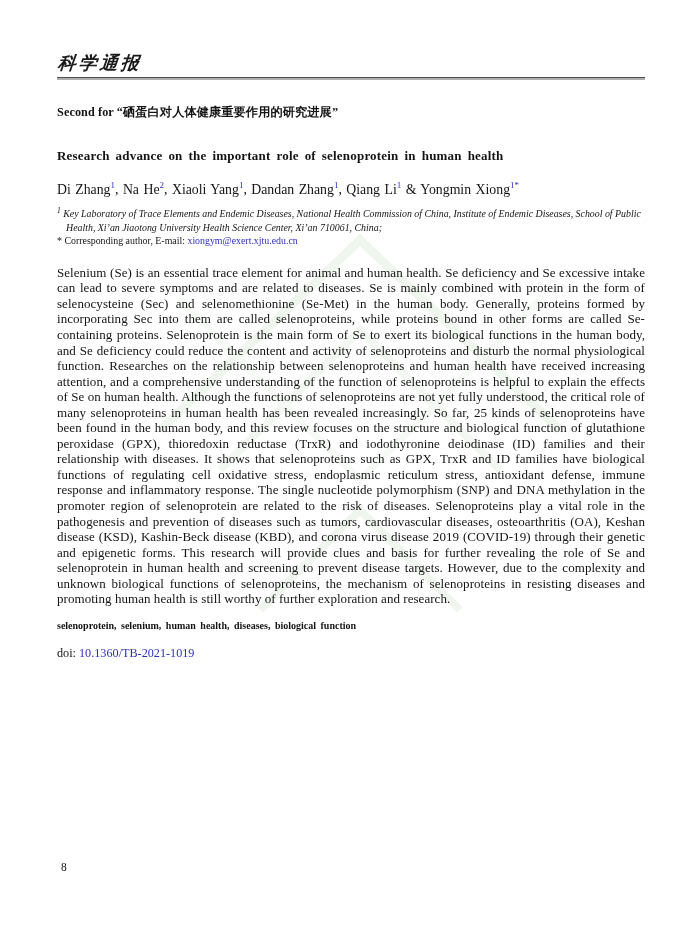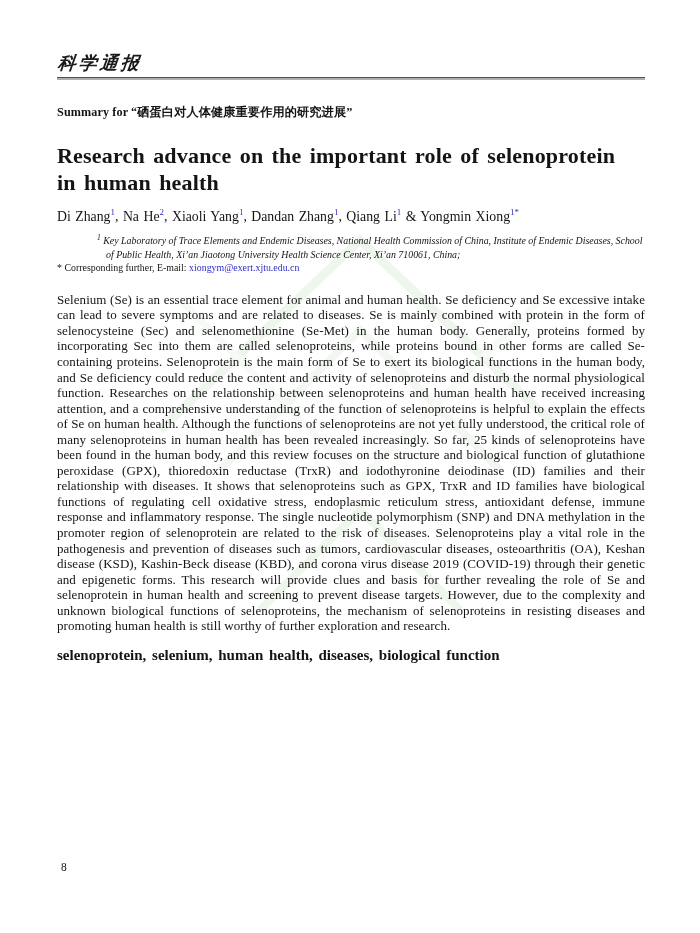--- a/index.html
+++ b/index.html
@@ -42,21 +42,21 @@
     background: linear-gradient(#4f4f4f 0 40%, #aFaFaF 40% 100%);
   }
   .summary {
     margin-top: 24px;
     font-size: 12.2px;
     font-weight: bold;
     letter-spacing: 0.1px;
   }
   .title {
     margin-top: 21px;
-    font-size: 22px;
+    font-size: 13px;
     font-weight: bold;
     line-height: 27px;
     max-width: 570px;
     word-spacing: 2.5px;
     letter-spacing: 0.2px;
   }
   .authors {
     margin-top: 13px;
     font-size: 13.8px;
     word-spacing: 1px;
@@ -69,40 +69,39 @@
   .blue { color: #2e2ec4; }
   .affils {
     margin-top: 9px;
     font-size: 9.9px;
     line-height: 13.6px;
   }
   .affil-item {
     font-style: italic;
     padding-left: 9px;
     text-indent: -9px;
-    margin-left: 40px;
   }
   .affil-item sup.mark { font-size: 7.5px; color: #141414; }
   .corresponding {
     font-style: normal;
     padding-left: 9px;
     text-indent: -9px;
   }
   .corresponding .star { font-size: 9.9px; }
   a.link { color: #2e2ec4; text-decoration: none; cursor: pointer; }
   .abstract {
     margin-top: 17px;
     font-size: 13px;
     line-height: 15.55px;
     text-align: justify;
     letter-spacing: 0.05px;
   }
   .keywords {
     margin-top: 13px;
-    font-size: 15px;
+    font-size: 10px;
     font-weight: bold;
     word-spacing: 2px;
   }
   .doi-line {
     margin-top: 15px;
     font-size: 12.2px;
   }
   .page-number {
     position: absolute;
     left: 61px; top: 861px;
@@ -122,33 +121,34 @@
     <polyline points="60,120 240,300 420,120" stroke="#eef6ec" stroke-width="7" fill="none"></polyline>
   </svg>
 
   <div class="content">
 
     <div>
       <div class="logo">科学通报</div>
       <div class="rule"></div>
     </div>
 
-    <div class="summary"><span>Summary for </span><span>“硒蛋白对人体健康重要作用的研究进展”</span></div>
+    <div class="summary"><span>Second for </span><span>“硒蛋白对人体健康重要作用的研究进展”</span></div>
 
     <h1 class="title" style="margin:21px 0 0 0;">Research advance on the important role of selenoprotein in human health</h1>
 
     <div class="authors"><span>Di Zhang</span><sup class="mark blue">1</sup><span>, </span><span>Na He</span><sup class="mark blue">2</sup><span>, </span><span>Xiaoli Yang</span><sup class="mark blue">1</sup><span>, </span><span>Dandan Zhang</span><sup class="mark blue">1</sup><span>, </span><span>Qiang Li</span><sup class="mark blue">1</sup><span> &amp; </span><span>Yongmin Xiong</span><sup class="mark blue">1*</sup></div>
 
     <div class="affils">
       <div class="affil-item"><sup class="mark">1</sup> <span>Key Laboratory of Trace Elements and Endemic Diseases, National Health Commission of China, Institute of Endemic Diseases, School of Public Health, Xi’an Jiaotong University Health Science Center, Xi’an 710061, China;</span></div>
-      <div class="corresponding"><span class="star">*</span> <span>Corresponding further, E-mail: </span><a class="link">xiongym@exert.xjtu.edu.cn</a></div>
+      <div class="corresponding"><span class="star">*</span> <span>Corresponding author, E-mail: </span><a class="link">xiongym@exert.xjtu.edu.cn</a></div>
     </div>
 
     <p class="abstract" style="margin:17px 0 0 0;">Selenium (Se) is an essential trace element for animal and human health. Se deficiency and Se excessive intake can lead to severe symptoms and are related to diseases. Se is mainly combined with protein in the form of selenocysteine (Sec) and selenomethionine (Se-Met) in the human body. Generally, proteins formed by incorporating Sec into them are called selenoproteins, while proteins bound in other forms are called Se-containing proteins. Selenoprotein is the main form of Se to exert its biological functions in the human body, and Se deficiency could reduce the content and activity of selenoproteins and disturb the normal physiological function. Researches on the relationship between selenoproteins and human health have received increasing attention, and a comprehensive understanding of the function of selenoproteins is helpful to explain the effects of Se on human health. Although the functions of selenoproteins are not yet fully understood, the critical role of many selenoproteins in human health has been revealed increasingly. So far, 25 kinds of selenoproteins have been found in the human body, and this review focuses on the structure and biological function of glutathione peroxidase (GPX), thioredoxin reductase (TrxR) and iodothyronine deiodinase (ID) families and their relationship with diseases. It shows that selenoproteins such as GPX, TrxR and ID families have biological functions of regulating cell oxidative stress, endoplasmic reticulum stress, antioxidant defense, immune response and inflammatory response. The single nucleotide polymorphism (SNP) and DNA methylation in the promoter region of selenoprotein are related to the risk of diseases. Selenoproteins play a vital role in the pathogenesis and prevention of diseases such as tumors, cardiovascular diseases, osteoarthritis (OA), Keshan disease (KSD), Kashin-Beck disease (KBD), and corona virus disease 2019 (COVID-19) through their genetic and epigenetic forms. This research will provide clues and basis for further revealing the role of Se and selenoprotein in human health and screening to prevent disease targets. However, due to the complexity and unknown biological functions of selenoproteins, the mechanism of selenoproteins in resisting diseases and promoting human health is still worthy of further exploration and research.</p>
 
     <div class="keywords">selenoprotein, selenium, human health, diseases, biological function</div>
 
+    <div class="doi-line"><span>doi: </span><a class="link">10.1360/TB-2021-1019</a></div>
 
   </div>
 
   <div class="page-number">8</div>
 
 </div>
 
 </body></html>

